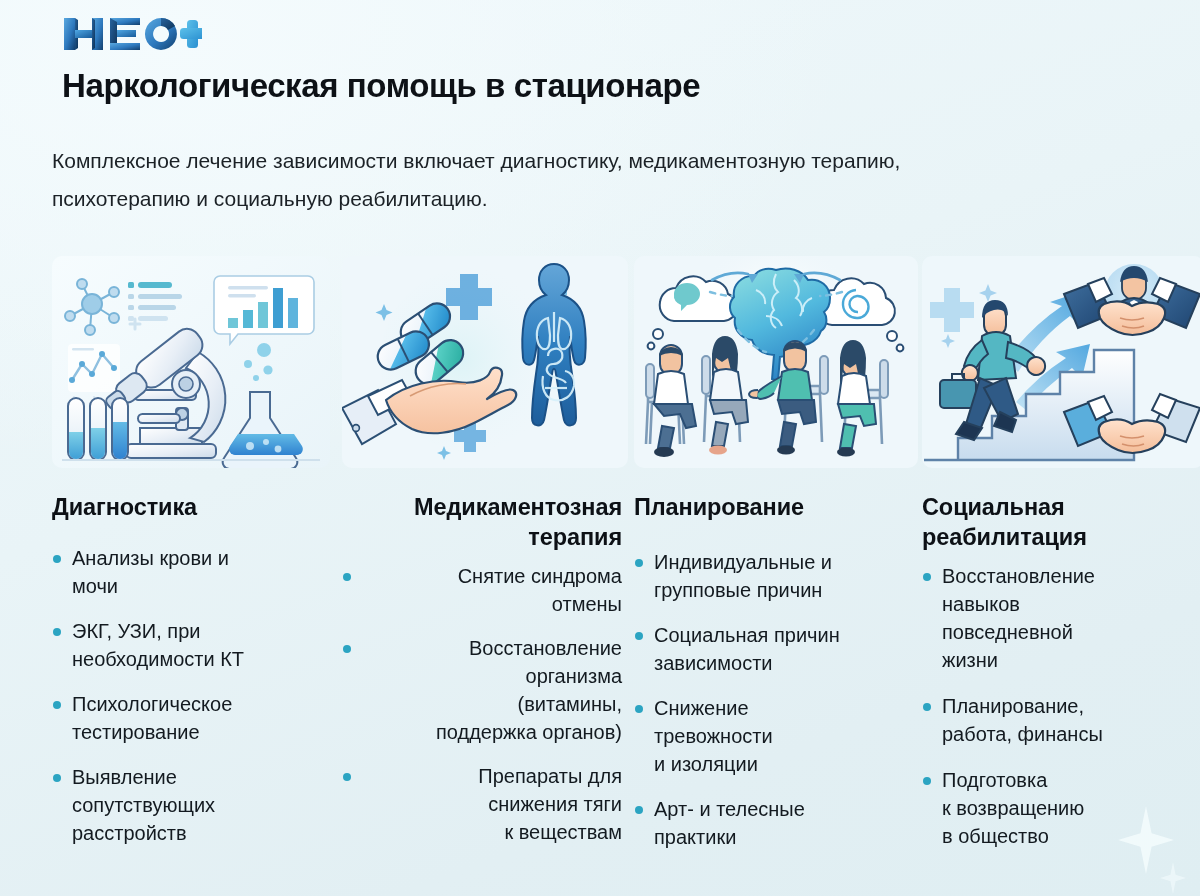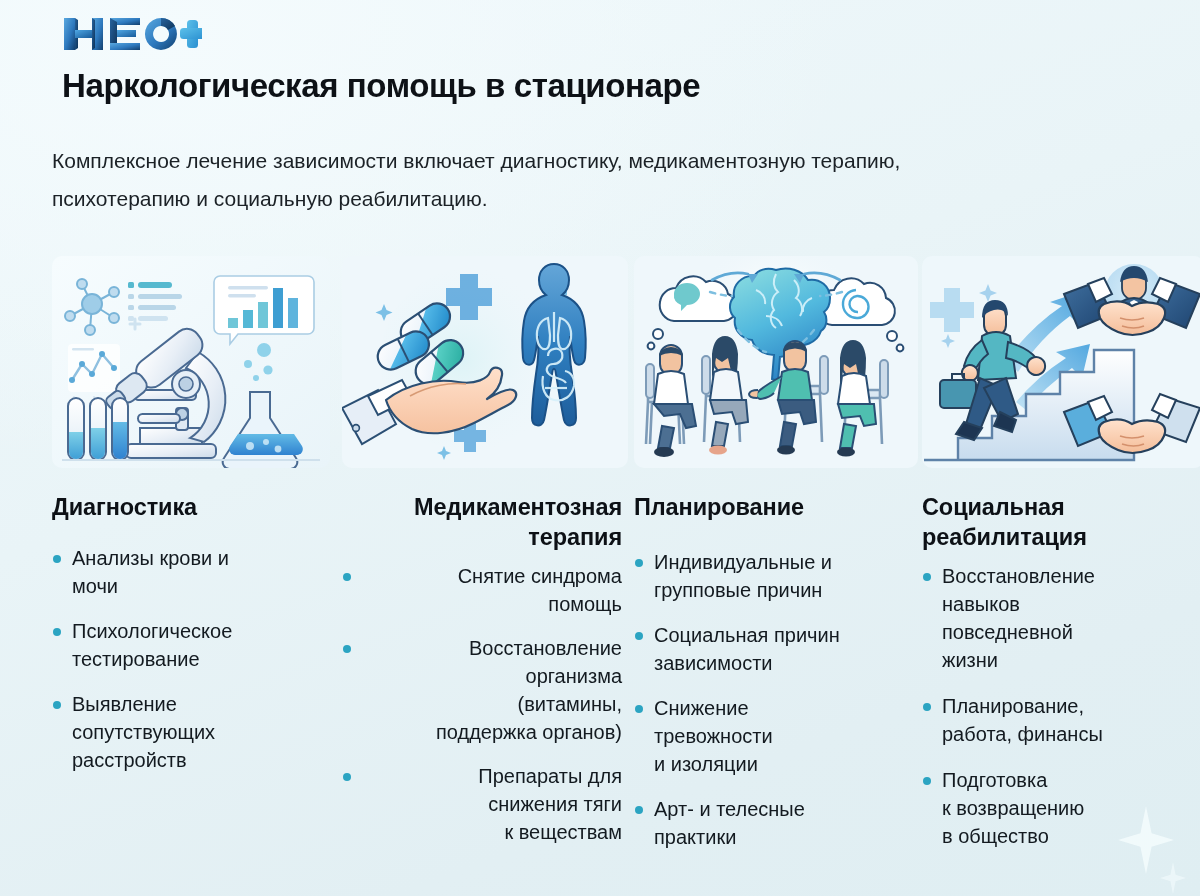--- a/index.html
+++ b/index.html
@@ -333,20 +333,25 @@
       </div>
       <h2 class="col-title">Диагностика</h2>
       <ul class="bullets">
         <li>
             <span class="dot"></span>
             <span class="li-text">Анализы крови и
 мочи</span>
           </li>
         <li>
             <span class="dot"></span>
+            <span class="li-text">ЭКГ, УЗИ, при
+необходимости КТ</span>
+          </li>
+        <li>
+            <span class="dot"></span>
             <span class="li-text">Психологическое
 тестирование</span>
           </li>
         <li>
             <span class="dot"></span>
             <span class="li-text">Выявление
 сопутствующих
 расстройств</span>
           </li>
       </ul>
@@ -431,21 +436,21 @@
             </g>
           </g>
         </svg>
       </div>
       <h2 class="col-title" style="white-space:pre-line">Медикаментозная
 терапия</h2>
       <ul class="bullets">
         <li>
             <span class="dot"></span>
             <span class="li-text">Снятие синдрома
-помощь</span>
+отмены</span>
           </li>
         <li>
             <span class="dot"></span>
             <span class="li-text">Восстановление
 организма
 (витамины,
 поддержка органов)</span>
           </li>
         <li>
             <span class="dot"></span>

